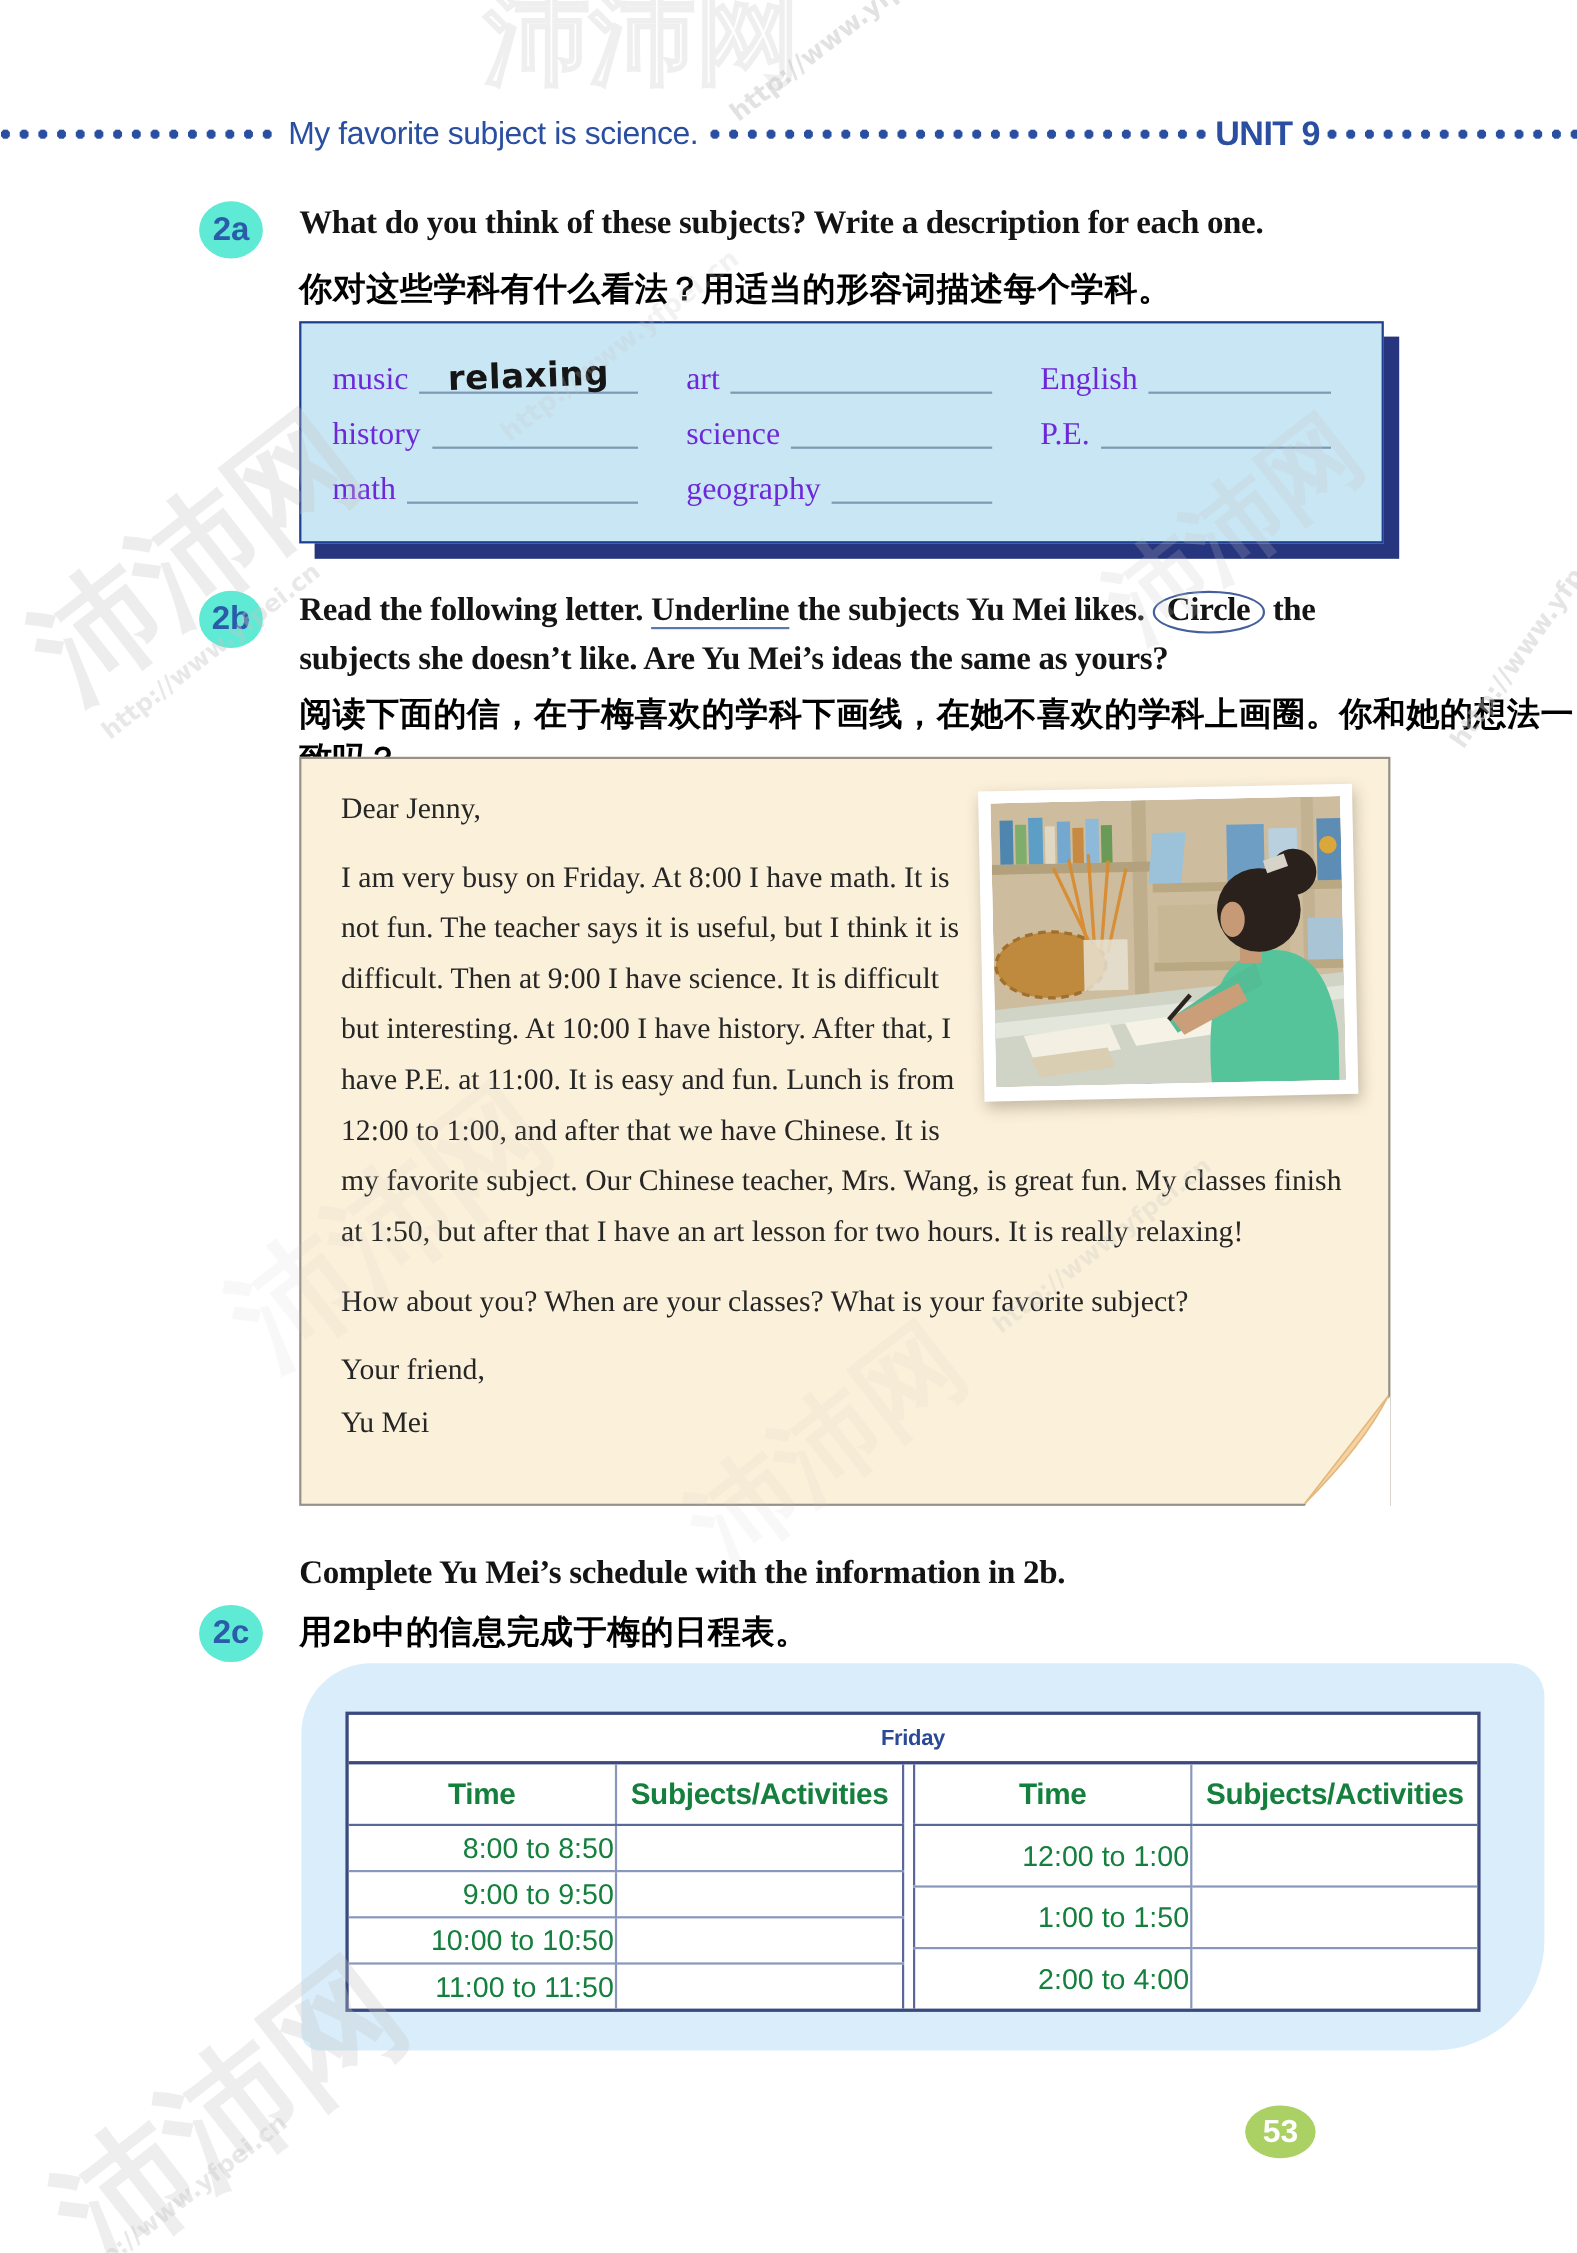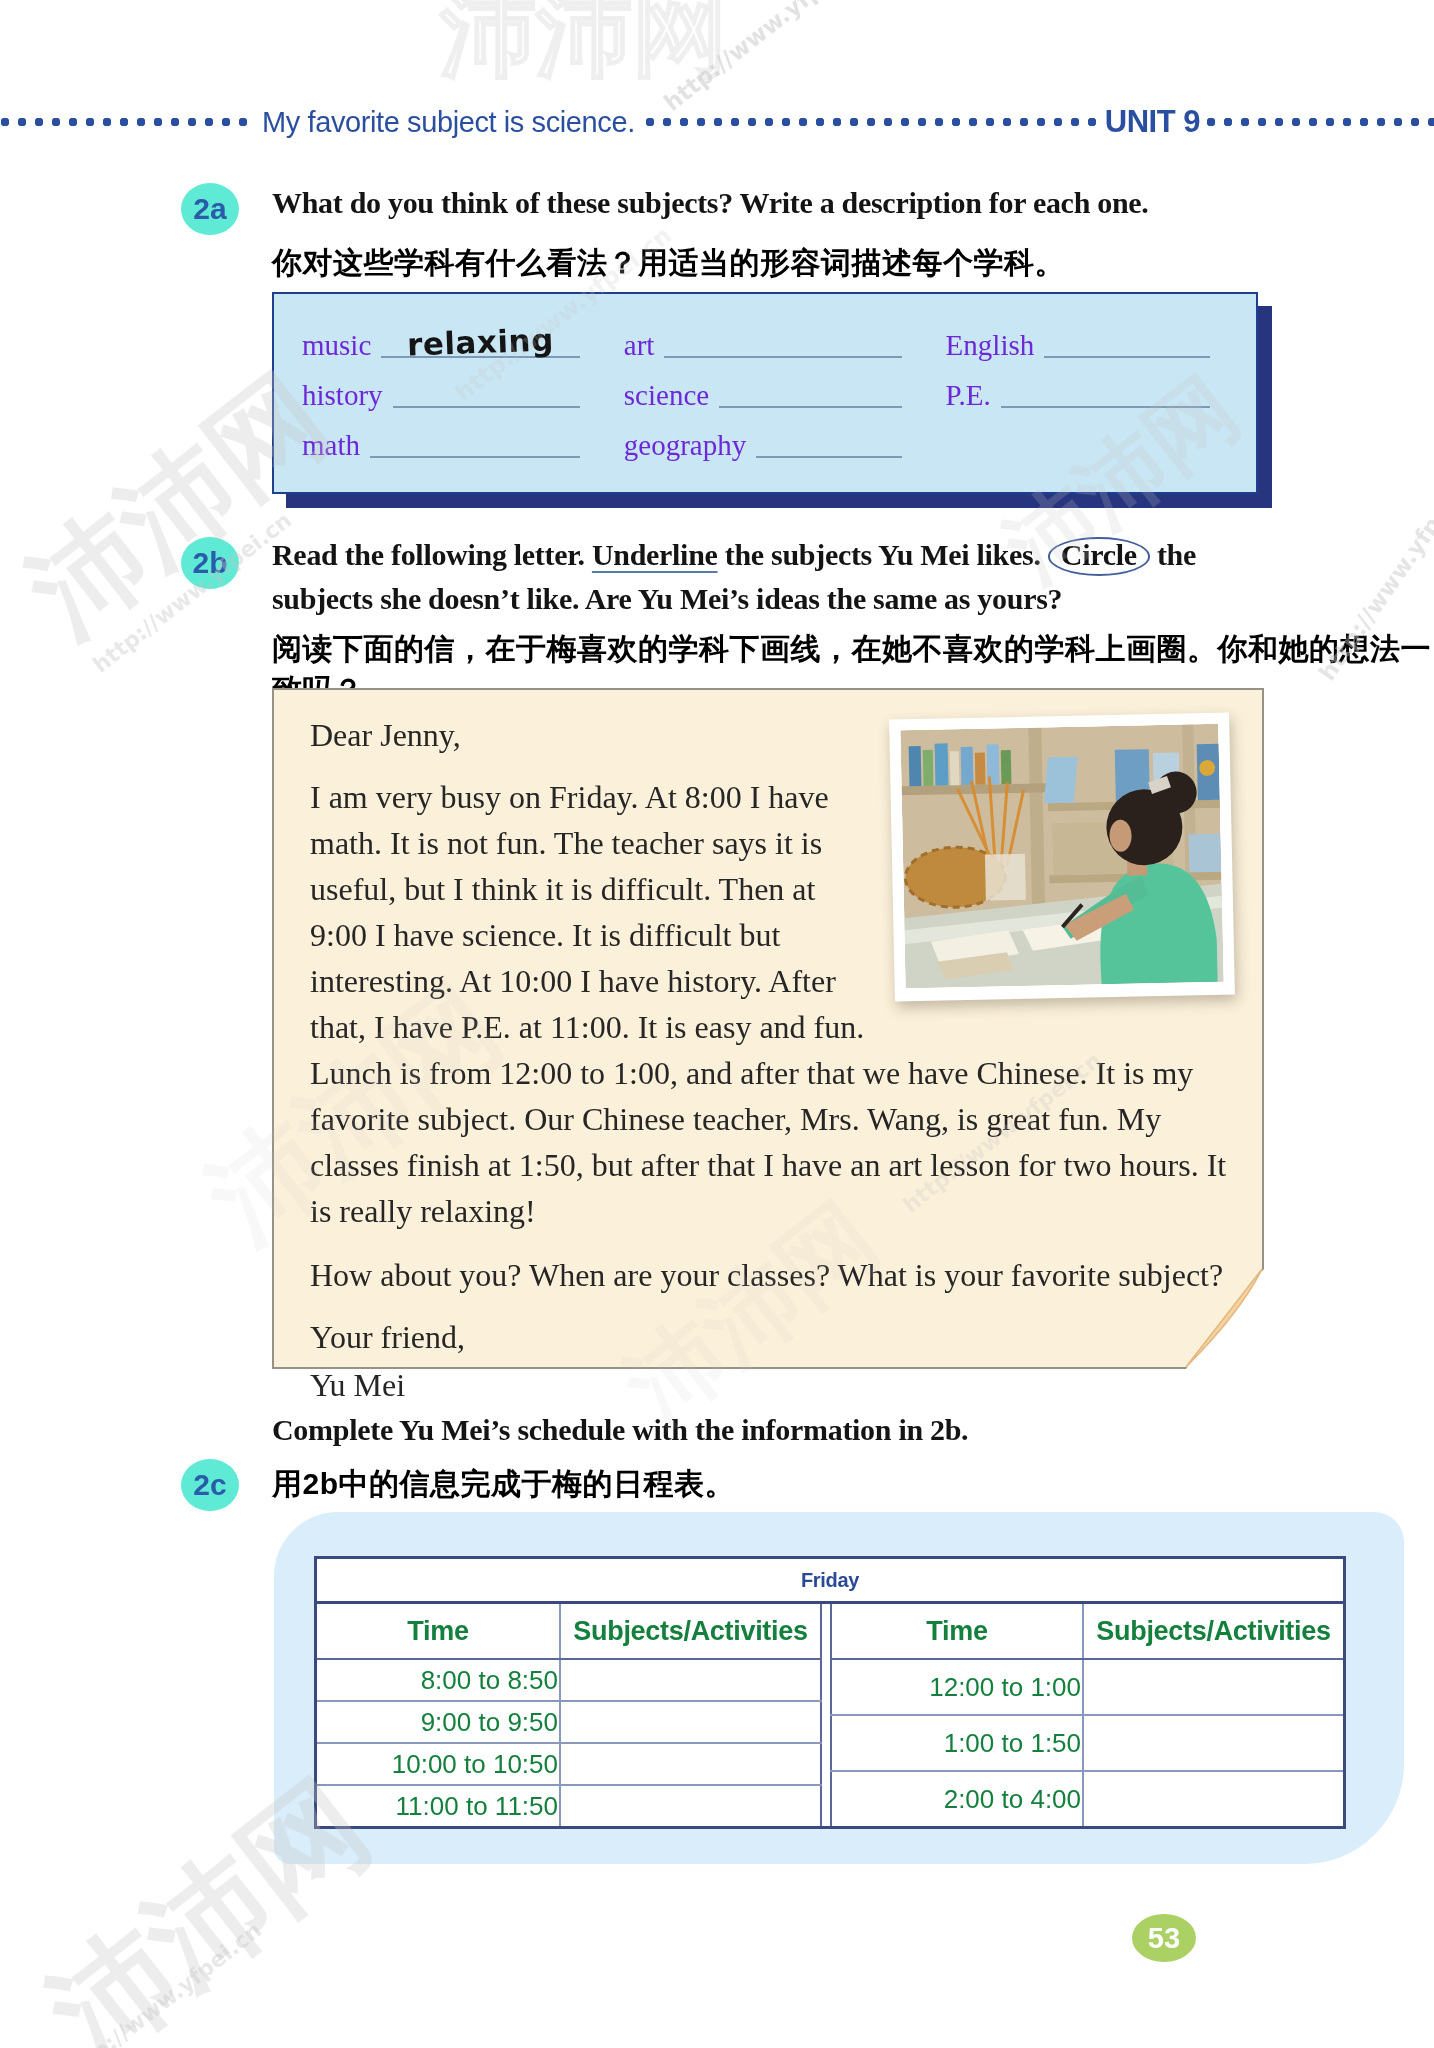--- a/index.html
+++ b/index.html
@@ -48,21 +48,21 @@
               white-space:nowrap;line-height:1.1;padding-bottom:4px;}
   .subj-blank{flex:1;border-bottom:2px solid #7d99b5;margin:0 4px 8px 10px;
               display:flex;align-items:flex-end;justify-content:center;min-width:60px;}
   .hand{font-family:"DejaVu Sans",sans-serif;font-weight:700;font-size:31px;color:#151515;
         transform:rotate(-2deg);display:block;margin-bottom:-4px;letter-spacing:.5px;
         font-style:normal;}
 
   
   .letter{position:absolute;left:272px;top:688px;width:992px;height:681px;box-sizing:border-box;
           background:#fbf0da;border:2px solid #979288;padding:22px 30px 18px 36px;}
-  .letter p{margin:0;font-size:32px;line-height:46px;color:#262626;}
+  .letter p{margin:0;font-size:27px;line-height:46px;color:#262626;}
   .salutation{margin-bottom:16px !important;}
   .body1{margin-bottom:18px !important;}
   .body2{margin-bottom:16px !important;}
   .closing{margin-bottom:2px !important;}
   .photo{float:right;margin:4px 0 12px 20px;background:#ffffff;padding:11px 11px 13px 11px;
          transform:rotate(-1.2deg);box-shadow:2px 6px 14px rgba(60,50,30,.3);}
   .photo-inner{width:318px;height:258px;overflow:hidden;display:block;}
   .fold{position:absolute;right:-2px;bottom:-2px;}
 
   

